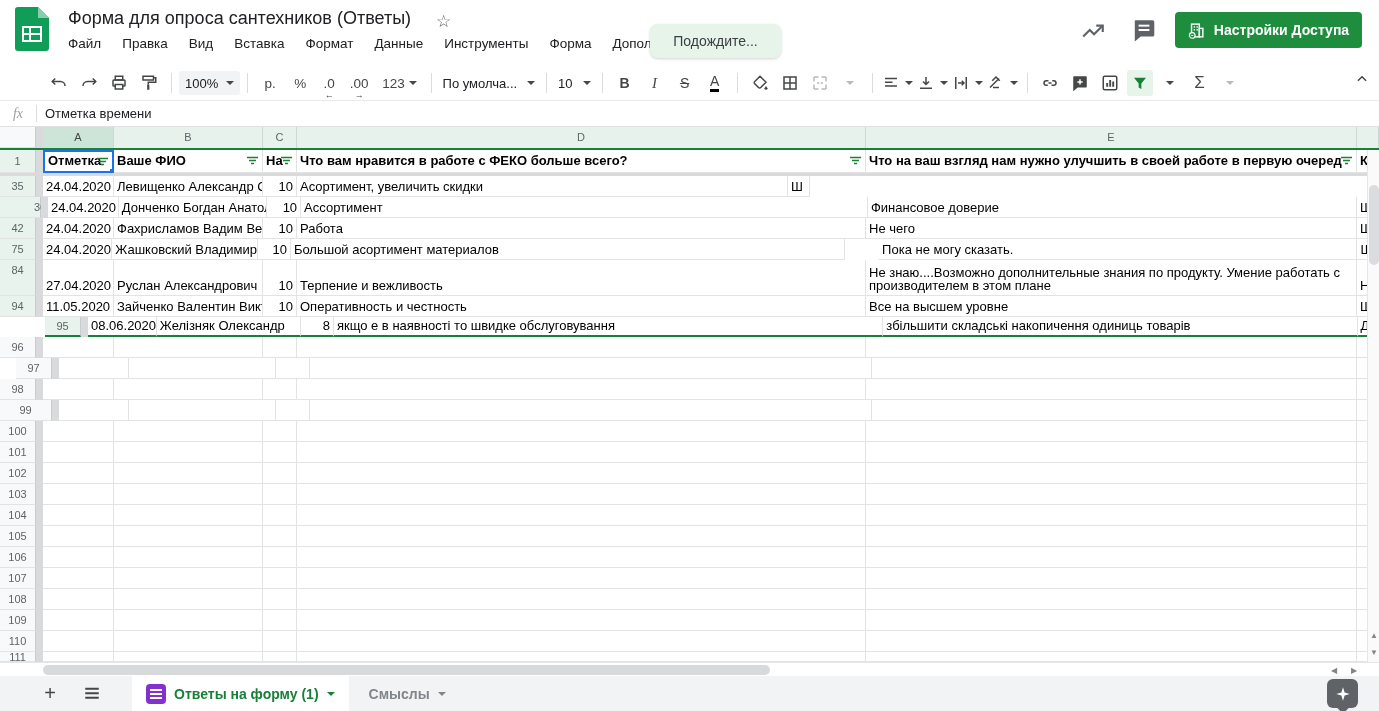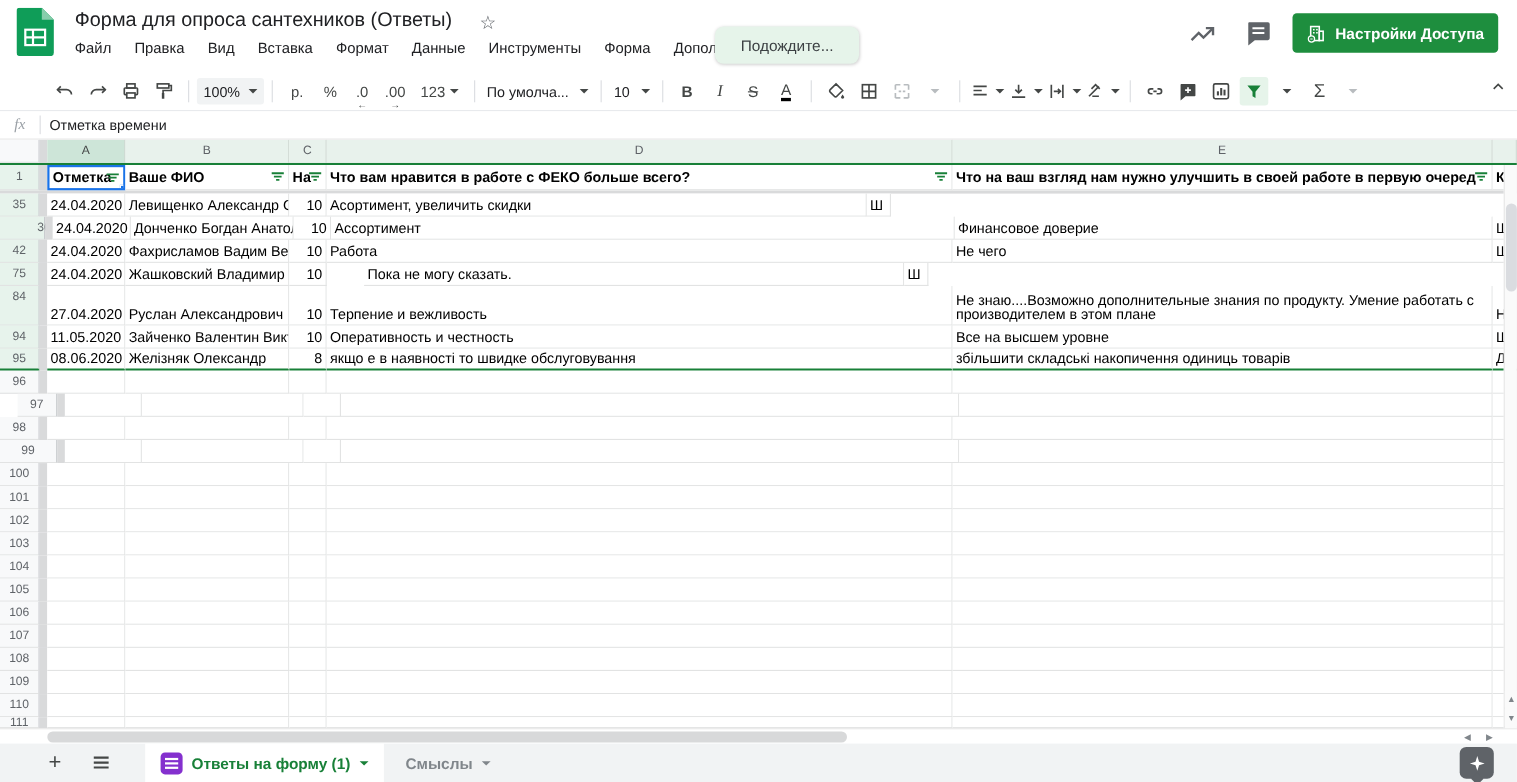--- a/index.html
+++ b/index.html
@@ -375,20 +375,21 @@
         <div class="c" style="width: 569px;">Работа</div>
         <div class="c" style="width: 491px;">Не чего</div>
         <div class="c" style="width: 22px;">Ш</div>
       </div>
       <div class="grow" style="height: 21px;">
         <div class="rowhdr filtered" style="width: 36px;">75</div>
         <div class="band" style="width: 7px;"></div>
         <div class="c" style="width: 71px;">24.04.2020</div>
         <div class="c" style="width: 149px;">Жашковский Владимир</div>
         <div class="c num" style="width: 34px;">10</div>
+        <div class="c" style="width: 569px;">Большой асортимент материалов</div>
         <div class="c" style="width: 491px; margin-left: 34px;">Пока не могу сказать.</div>
         <div class="c" style="width: 22px;">Ш</div>
       </div>
       <div class="grow" style="height: 36px;">
         <div class="rowhdr filtered" style="width: 36px; align-items: flex-start; padding-top: 4px;">84</div>
         <div class="band" style="width: 7px;"></div>
         <div class="c" style="width: 71px;">27.04.2020</div>
         <div class="c" style="width: 149px;">Руслан Александрович</div>
         <div class="c num" style="width: 34px;">10</div>
         <div class="c" style="width: 569px;">Терпение и вежливость</div>
@@ -398,21 +399,21 @@
       <div class="grow" style="height: 21px;">
         <div class="rowhdr filtered" style="width: 36px;">94</div>
         <div class="band" style="width: 7px;"></div>
         <div class="c" style="width: 71px;">11.05.2020</div>
         <div class="c" style="width: 149px;">Зайченко Валентин Викт</div>
         <div class="c num" style="width: 34px;">10</div>
         <div class="c" style="width: 569px;">Оперативность и честность</div>
         <div class="c" style="width: 491px;">Все на высшем уровне</div>
         <div class="c" style="width: 22px;">Ш</div>
       </div>
-      <div class="grow" style="height: 20px;">
+      <div class="grow" style="height: 20px; padding-left: 45px;">
         <div class="rowhdr filtered green-bottom" style="width: 36px;">95</div>
         <div class="band" style="width: 7px;"></div>
         <div class="c green-bottom" style="width: 71px;">08.06.2020</div>
         <div class="c green-bottom" style="width: 149px;">Желізняк Олександр</div>
         <div class="c num green-bottom" style="width: 34px;">8</div>
         <div class="c green-bottom" style="width: 569px;">якщо е в наявності то швидке обслуговування</div>
         <div class="c green-bottom" style="width: 491px;">збільшити складські накопичення одиниць товарів</div>
         <div class="c green-bottom" style="width: 22px;">Д</div>
       </div>
       <div class="grow" style="height: 21px;">

